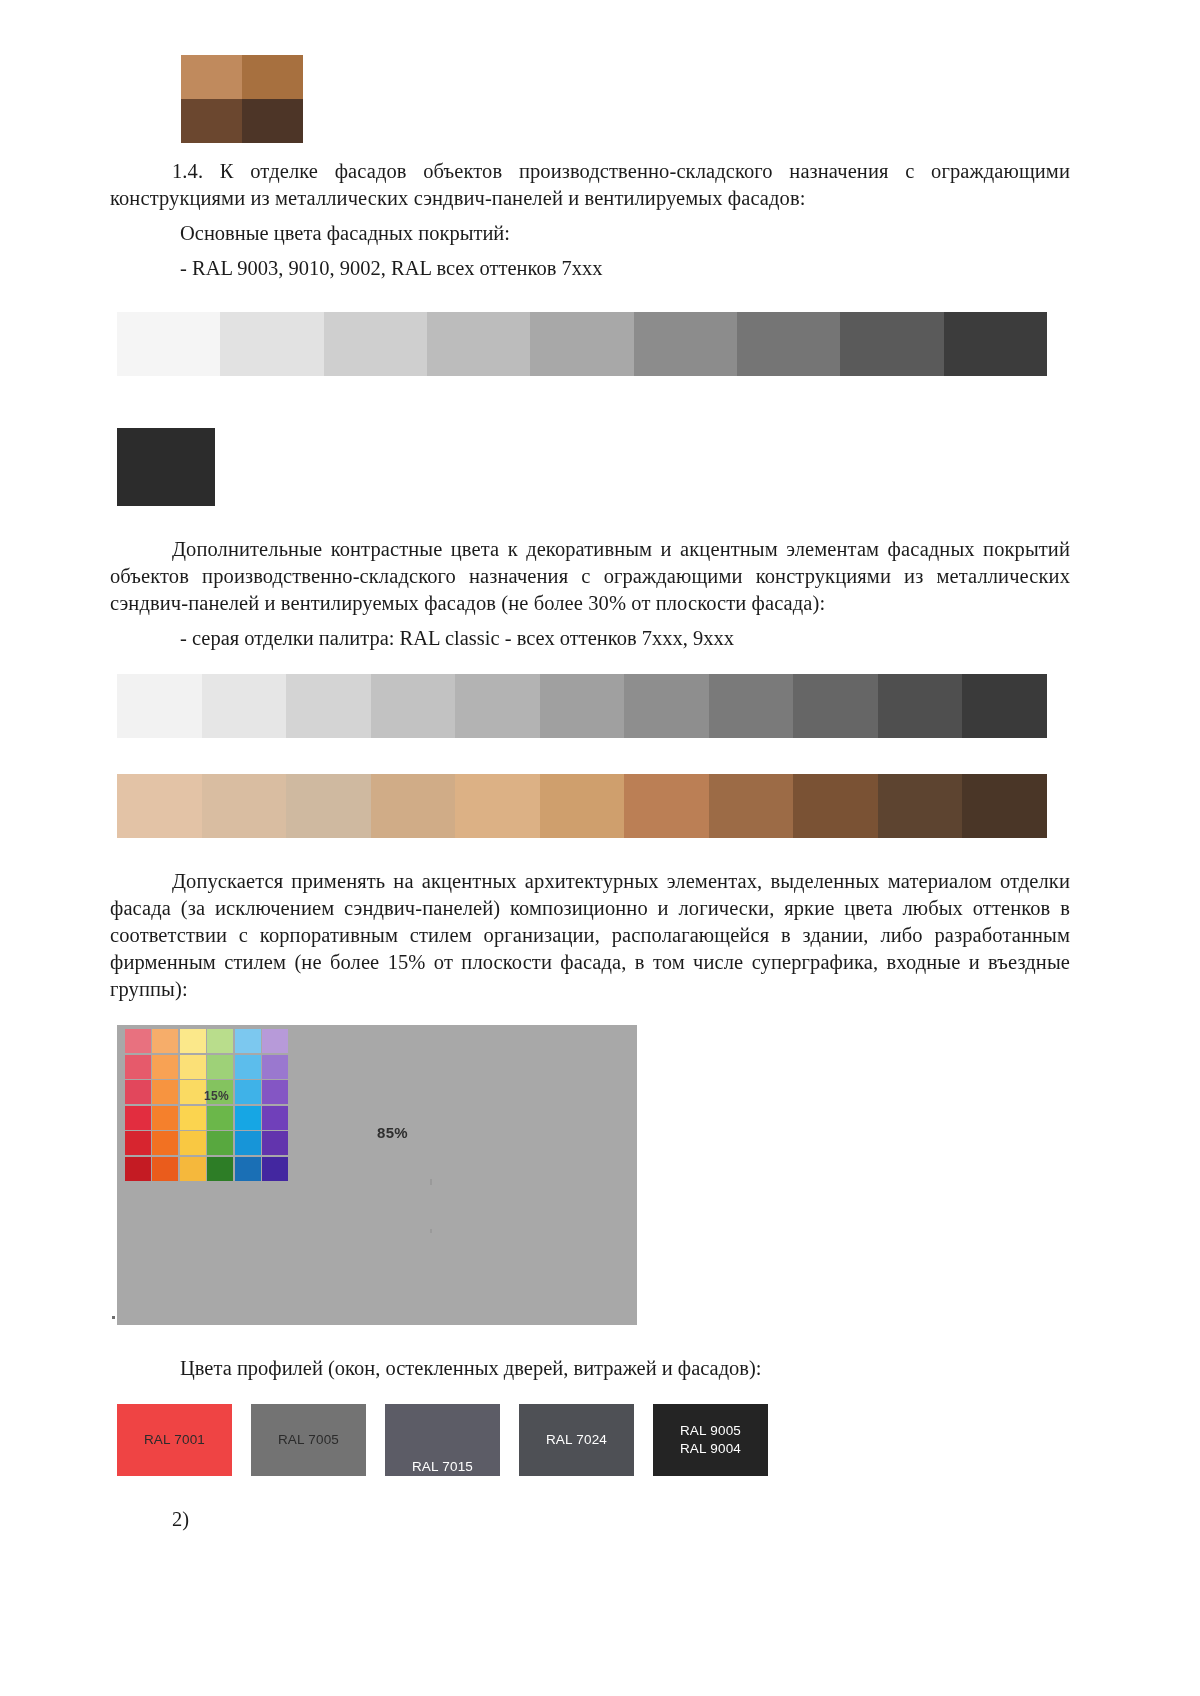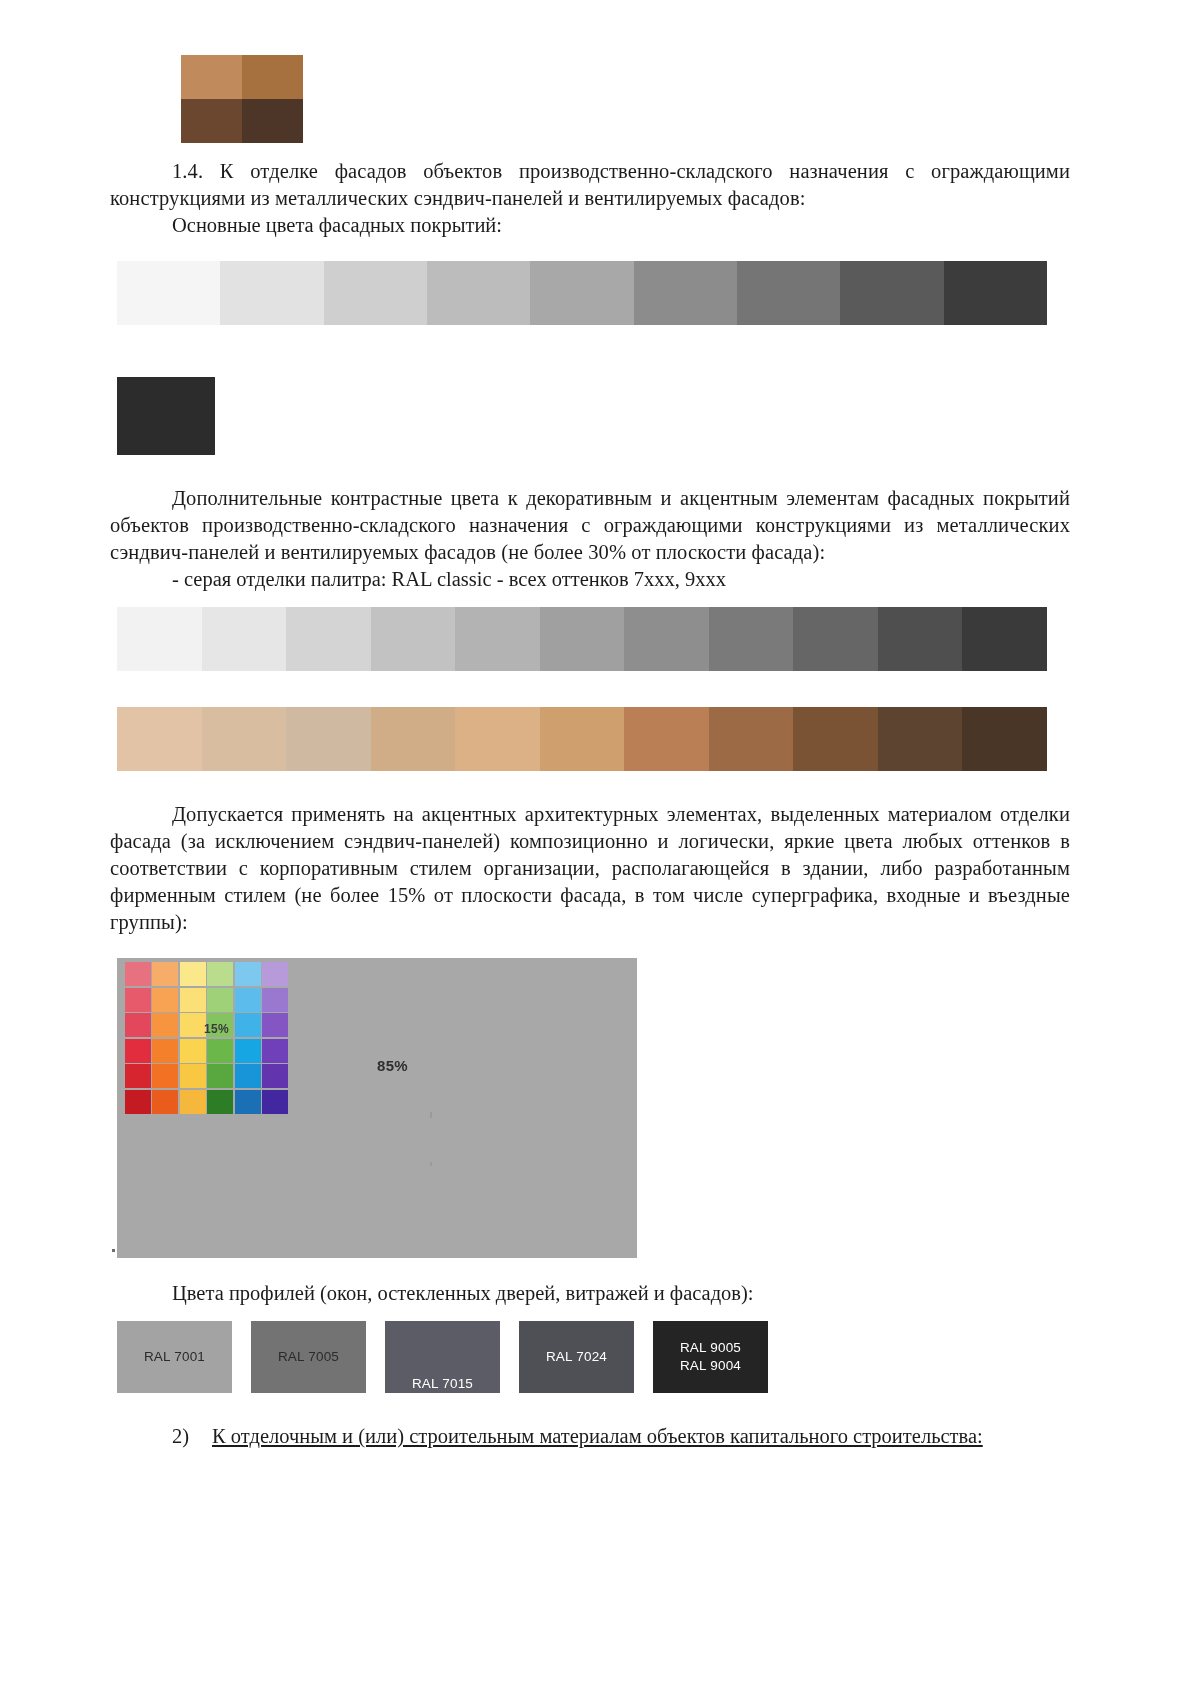--- a/index.html
+++ b/index.html
@@ -27,21 +27,21 @@
   
   p.para{
     margin:0;
     font-size:20.5px;
     line-height:27px;
     text-align:justify;
     text-indent:62px;
     letter-spacing:0.1px;
   }
   p.line{
-    margin:0;
+    margin:8px;
     font-size:20.5px;
     line-height:27px;
     text-indent:62px;
     text-align:left;
   }
   .spacer-sm{height:14px;}
   .spacer-md{height:22px;}
   .spacer-lg{height:30px;}
 
   
@@ -146,20 +146,21 @@
     <i style="background: rgb(192, 138, 93);"></i>
     <i style="background: rgb(167, 112, 63);"></i>
     <i style="background: rgb(107, 71, 47);"></i>
     <i style="background: rgb(77, 53, 39);"></i>
   </div>
 
   <div class="content" style="top:158px;">
 
     <p class="para">1.4. К отделке фасадов объектов производственно-складского назначения с ограждающими конструкциями из металлических сэндвич-панелей и вентилируемых фасадов:</p>
     <p class="line">Основные цвета фасадных покрытий:</p>
+    <p class="line">- RAL 9003, 9010, 9002, RAL всех оттенков 7ххх</p>
 
     <div class="spacer-md"></div>
     <div class="strip">
       <i style="background: rgb(245, 245, 245);"></i>
       <i style="background: rgb(226, 226, 226);"></i>
       <i style="background: rgb(207, 207, 207);"></i>
       <i style="background: rgb(188, 188, 188);"></i>
       <i style="background: rgb(168, 168, 168);"></i>
       <i style="background: rgb(140, 140, 140);"></i>
       <i style="background: rgb(117, 117, 117);"></i>
@@ -256,38 +257,37 @@
       <div class="dot-a"></div>
       <div class="dot-b"></div>
       <div class="dot-c"></div>
     </div>
 
     <div class="spacer-md"></div>
     <p class="line">Цвета профилей (окон, остекленных дверей, витражей и фасадов):</p>
 
     <div class="spacer-sm"></div>
     <div class="chips">
-      <div class="chip" style="background: #a3a3a3;">
+      <div class="chip" style="background: #ef4444;">
         <span style="color: rgb(43, 43, 43);">RAL 7001</span>
       </div>
       <div class="chip" style="background: rgb(115, 115, 115);">
         <span style="color: rgb(43, 43, 43);">RAL 7005</span>
       </div>
       <div class="chip" style="background: rgb(92, 92, 102); justify-content: flex-end;">
         <span style="color: rgb(255, 255, 255);">RAL 7015</span>
       </div>
       <div class="chip" style="background: rgb(78, 80, 85);">
         <span style="color: rgb(255, 255, 255);">RAL 7024</span>
       </div>
       <div class="chip" style="background: rgb(36, 36, 36);">
         <span style="color: rgb(255, 255, 255);">RAL 9005</span>
         <span style="color: rgb(255, 255, 255);">RAL 9004</span>
       </div>
     </div>
 
     <div class="spacer-lg"></div>
     <div class="final">
       <span class="num">2)</span>
-      <span class="txt">К отделочным и (или) строительным материалам объектов капитального строительства:</span>
     </div>
 
   </div>
 </div>
 
 </body></html>

